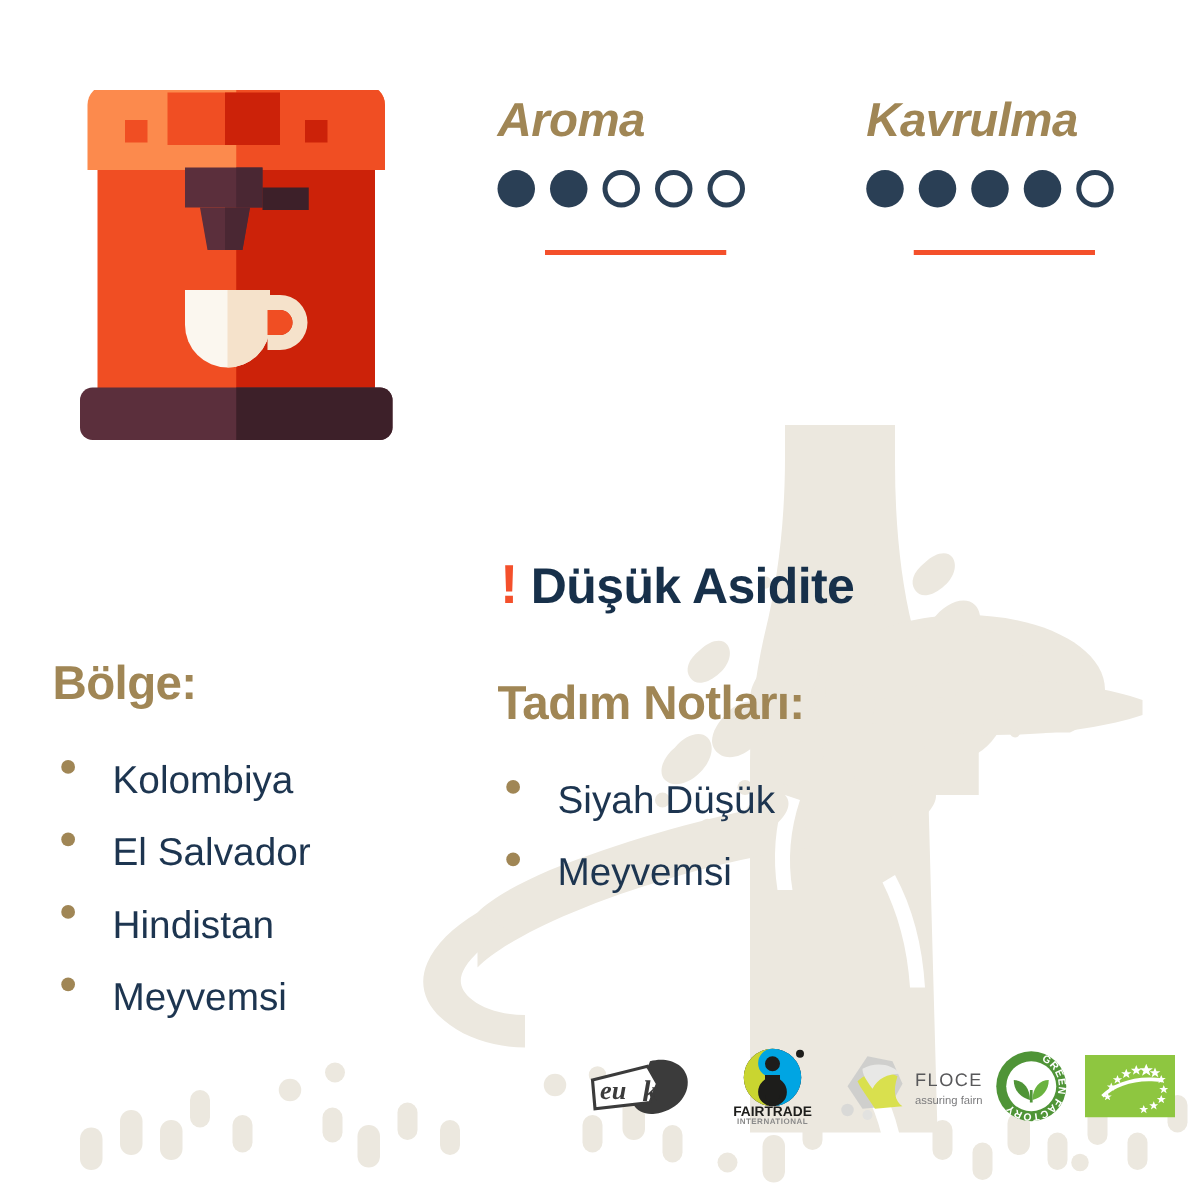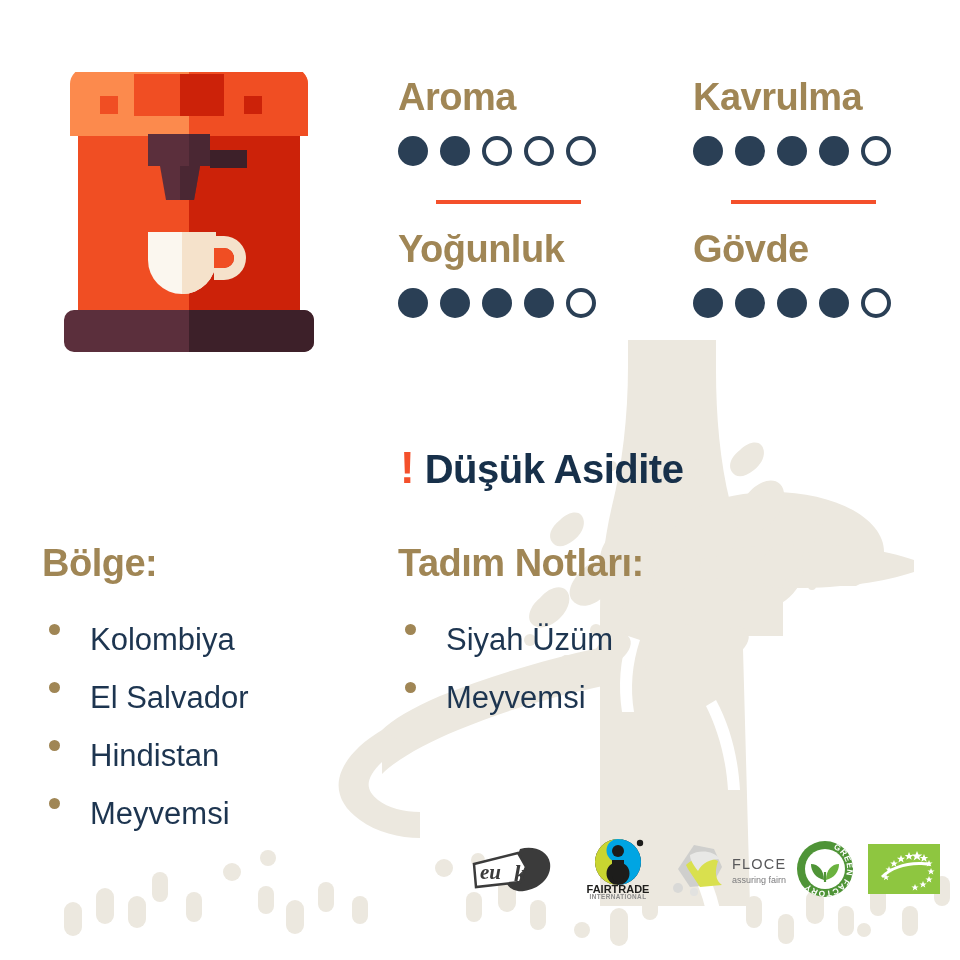--- a/index.html
+++ b/index.html
@@ -46,20 +46,21 @@
   #ratings {
     position: absolute;
     left: 398px;
     top: 78px;
     width: 530px;
     z-index: 2;
   }
   .rating-row {
     display: flex;
     width: 530px;
+    font-style: italic;
   }
   .rating-cell {
     width: 295px;
     box-sizing: border-box;
   }
   .rating-cell.second { width: 235px; }
   .rating-label {
     font-size: 38px;
     font-weight: bold;
     color: #a08655;
@@ -120,21 +121,21 @@
     margin-left: 10px;
     line-height: 1;
     margin-top: 31px;
   }
 
   
   .info-col {
     position: absolute;
     z-index: 2;
   }
-  #region-col { left: 42px;  top: 544px; width: 330px; }
+  #region-col { left: 42px;  top: 528px; width: 330px; }
   #notes-col  { left: 398px; top: 520px; width: 340px; margin-top: 24px; }
 
   .col-heading {
     font-size: 38px;
     font-weight: bold;
     color: #a08655;
     letter-spacing: -0.5px;
     margin: 0 0 40px 0;
     line-height: 1.05;
   }
@@ -336,42 +337,20 @@
 
     <div class="divider-row">
       <div class="divider-cell">
         <div class="divider"></div>
       </div>
       <div class="divider-cell second">
         <div class="divider"></div>
       </div>
     </div>
 
-    <div class="rating-row">
-      <div class="rating-cell">
-        <div class="rating-label">Yoğunluk</div>
-        <div class="dots">
-          <span class="dot filled"></span>
-          <span class="dot filled"></span>
-          <span class="dot filled"></span>
-          <span class="dot filled"></span>
-          <span class="dot empty"></span>
-        </div>
-      </div>
-      <div class="rating-cell second">
-        <div class="rating-label">Gövde</div>
-        <div class="dots">
-          <span class="dot filled"></span>
-          <span class="dot filled"></span>
-          <span class="dot filled"></span>
-          <span class="dot filled"></span>
-          <span class="dot empty"></span>
-        </div>
-      </div>
-    </div>
   </div>
 
   <div id="acidity">
     <span id="acidity-mark">!</span>
     <span id="acidity-text">Düşük Asidite</span>
   </div>
 
   <div class="info-col" id="region-col">
     <div class="col-heading">Bölge:</div>
     <ul class="bullet-list">
@@ -392,21 +371,21 @@
         <span class="bullet-text">Meyvemsi</span>
       </li>
     </ul>
   </div>
 
   <div class="info-col" id="notes-col">
     <div class="col-heading">Tadım Notları:</div>
     <ul class="bullet-list">
       <li class="bullet-item">
         <span class="bullet-dot"></span>
-        <span class="bullet-text">Siyah Üzüm</span>
+        <span class="bullet-text">Siyah Düşük</span>
       </li>
       <li class="bullet-item">
         <span class="bullet-dot"></span>
         <span class="bullet-text">Meyvemsi</span>
       </li>
     </ul>
   </div>
 
   <div id="cert-logos">
 

